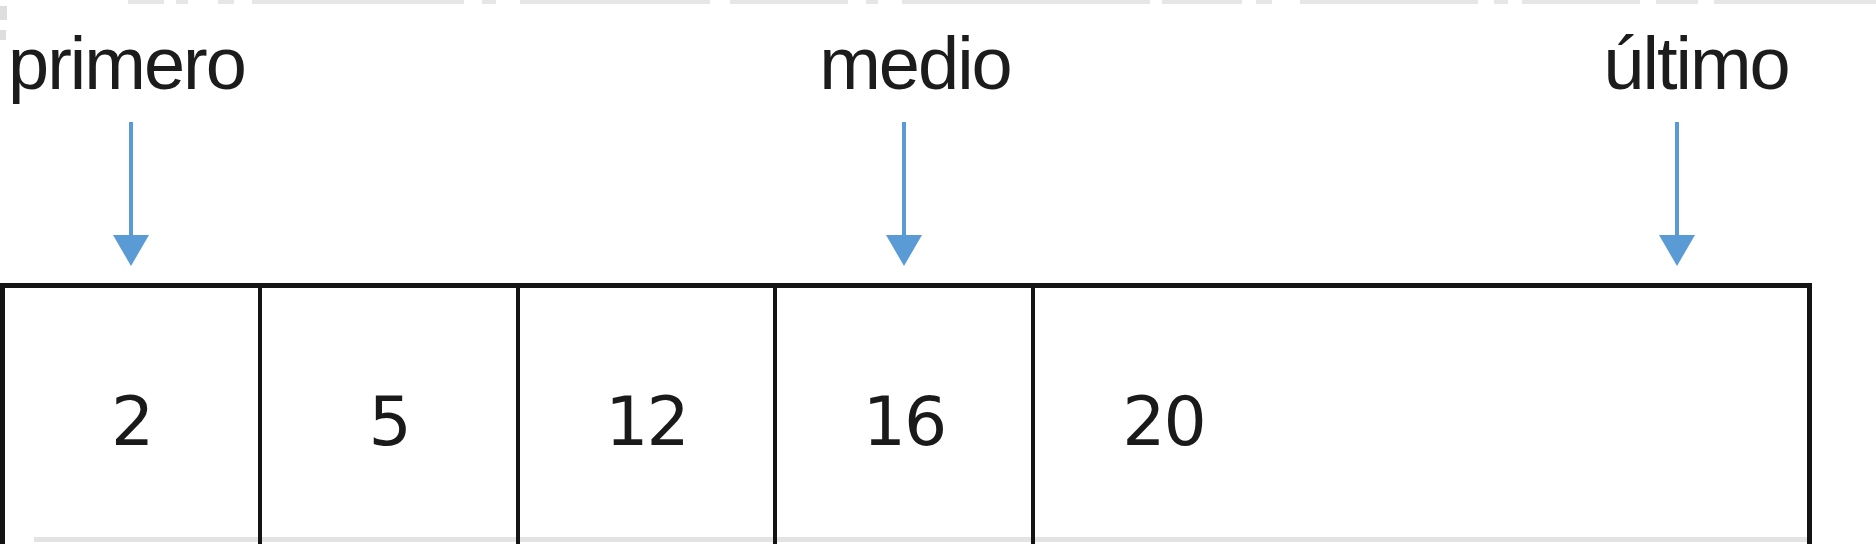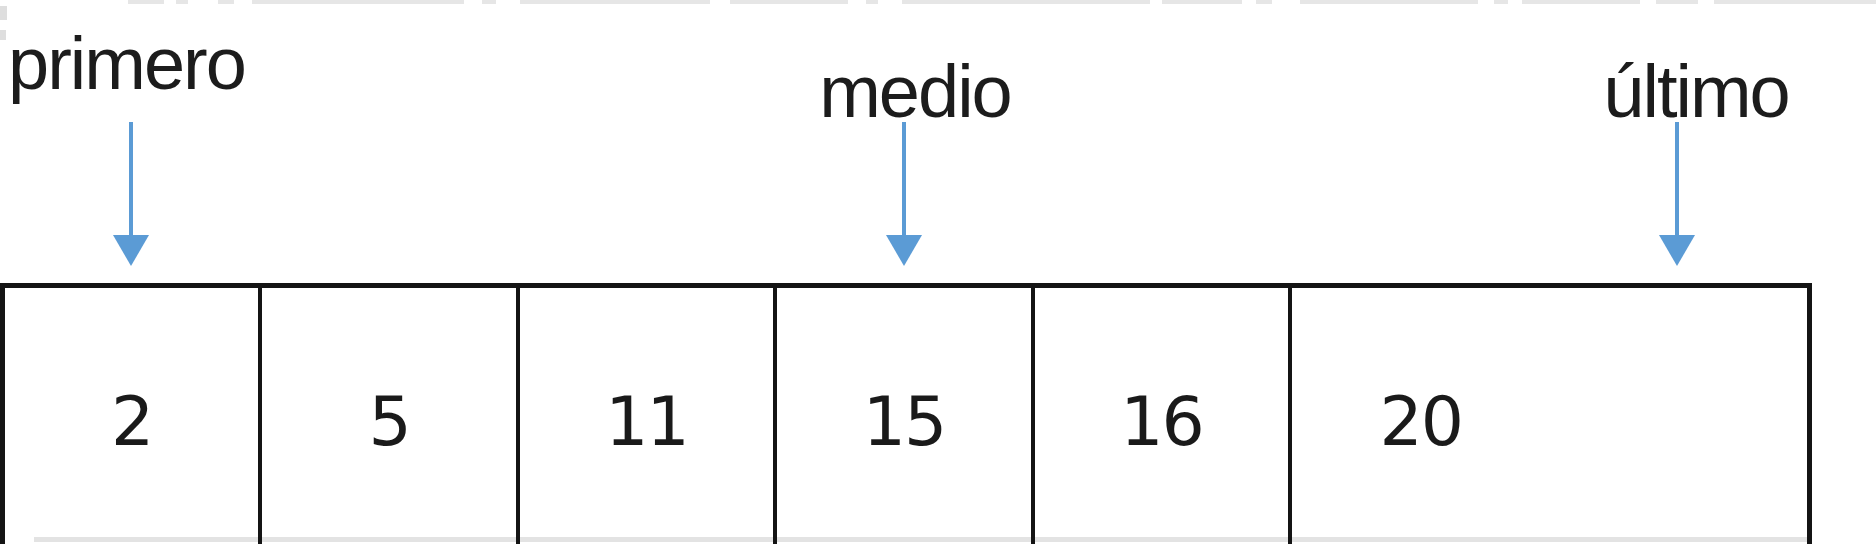--- a/index.html
+++ b/index.html
@@ -31,21 +31,21 @@
   
   .ptr-label {
     position: absolute;
     top: 26px;
     font-size: 74px;
     line-height: 76px;
     letter-spacing: -2px;
     color: #1c1c1c;
     white-space: nowrap;
   }
-  .ptr-label.centered { transform: translateX(-50%); margin-top: 28px; }
+  .ptr-label.centered { transform: translateX(-50%); }
 
   
   .arrow { position: absolute; }
   .arrow .stem {
     position: absolute;
     top: 0;
     left: 50%;
     transform: translateX(-50%);
     width: 4px;
     height: 115px;
@@ -152,24 +152,21 @@
   </div>
 
   <div class="array-box">
     <div class="cell">
       <span>2</span>
     </div>
     <div class="cell">
       <span>5</span>
     </div>
     <div class="cell">
-      <span>11</span>
-    </div>
-    <div class="cell">
-      <span>15</span>
+      <span>12</span>
     </div>
     <div class="cell">
       <span>16</span>
     </div>
     <div class="cell">
       <span>20</span>
     </div>
   </div>
 
   <div class="bottom-smudge"></div>

